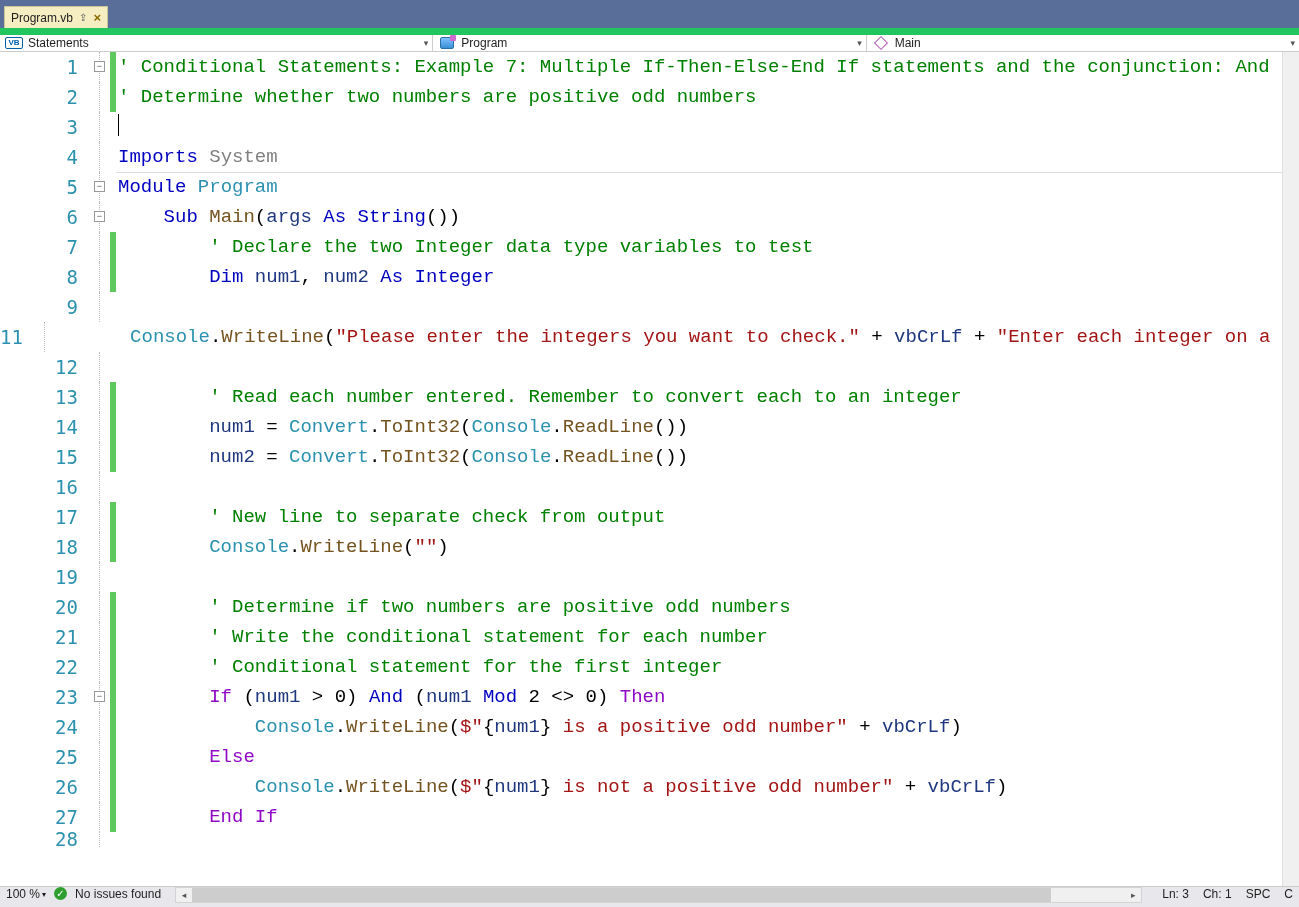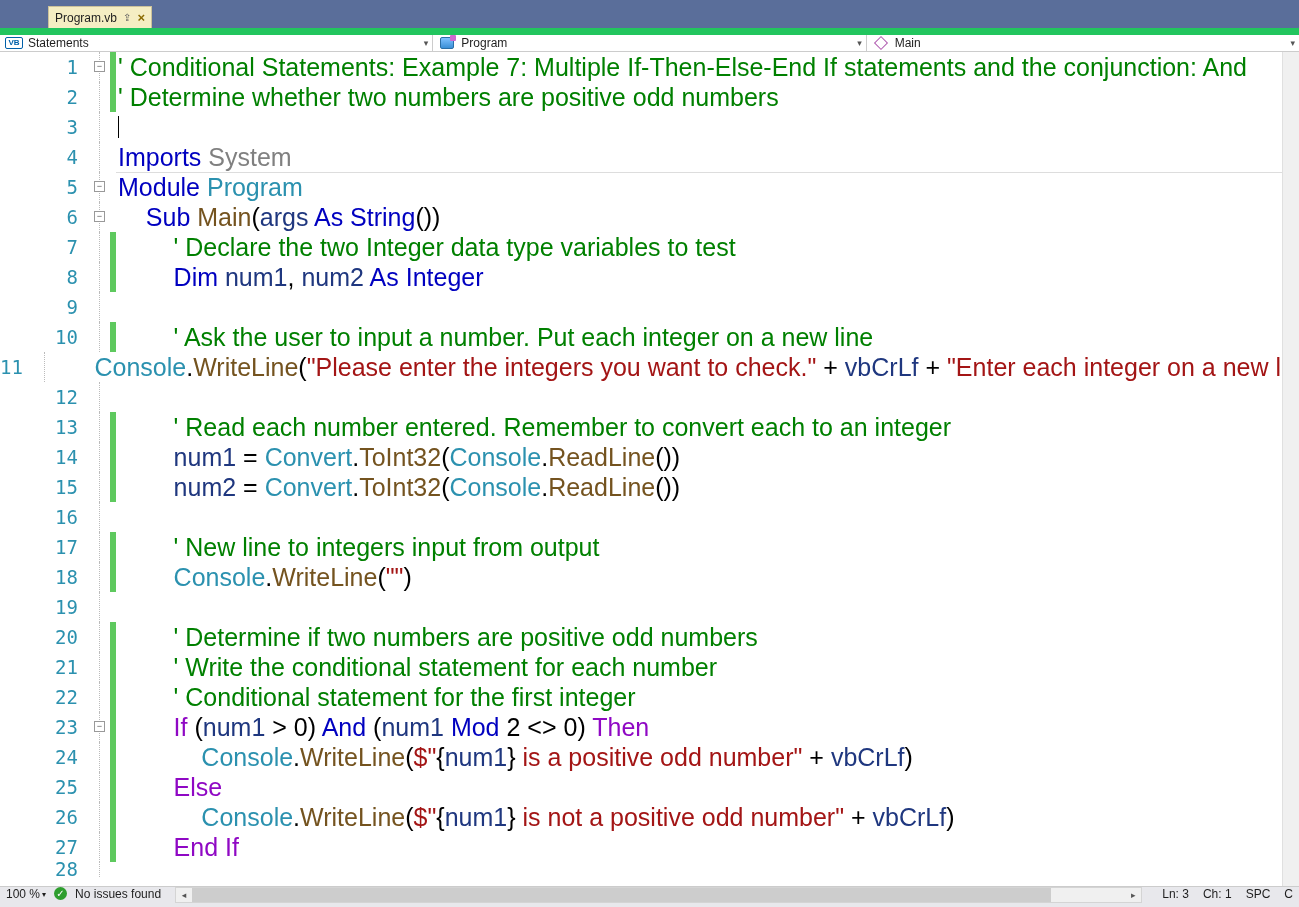--- a/index.html
+++ b/index.html
@@ -3,21 +3,21 @@
 <meta charset="utf-8">
 <style>
   * { box-sizing: border-box; margin: 0; padding: 0; }
   html, body { width: 1299px; height: 907px; font-family: "Segoe UI", Arial, sans-serif; overflow: hidden; background: #5a6e9a; }
   .root { display: flex; flex-direction: column; width: 100%; height: 100%; }
 
   
   .title-band { height: 4px; background: #5a6e9a; }
 
   
-  .tab-bar { height: 24px; background: #5a6e9a; display: flex; align-items: flex-end; padding-left: 4px; margin-left: 44px; }
+  .tab-bar { height: 24px; background: #5a6e9a; display: flex; align-items: flex-end; padding-left: 4px; }
   .tab { background: #f5eec3; border: 1px solid #ccc29a; border-bottom: none; display: flex; align-items: center; height: 22px; padding: 0 6px; font-size: 12px; color: #1e1e1e; gap: 6px; }
   .tab .pin { font-size: 10px; color: #5a5a5a; }
   .tab .close { font-size: 13px; color: #8a6b00; cursor: pointer; font-weight: bold; }
 
   
   .nav-bar { height: 24px; background: #fff; border-top: 7px solid #22c55e; border-bottom: 1px solid #ccc; display: flex; }
   .nav-cell { flex: 1; display: flex; align-items: center; padding: 0 6px; border-right: 1px solid #ccc; font-size: 12px; color: #1e1e1e; gap: 6px; position: relative; }
   .nav-cell:last-child { border-right: none; }
   .nav-cell .arrow { position: absolute; right: 4px; font-size: 9px; color: #555; }
   .nav-icon { width: 16px; height: 14px; display: inline-flex; align-items: center; justify-content: center; }
@@ -29,21 +29,21 @@
   
   .editor { flex: 1; display: flex; background: #fff; overflow: hidden; }
 
   .code-row { display: flex; height: 30px; }
   .ln { width: 92px; text-align: right; padding-right: 14px; color: #2b91af; font-size: 19px; font-family: Consolas, monospace; line-height: 30px; }
   .fold { width: 18px; position: relative; }
   .fold-box { position: absolute; left: 2px; top: 9px; width: 11px; height: 11px; border: 1px solid #999; background: #fff; font-size: 9px; line-height: 9px; text-align: center; color: #555; cursor: pointer; }
   .fold-line { position: absolute; left: 7px; top: 0; bottom: 0; width: 0; border-left: 1px dotted #bbb; }
   .mod { width: 6px; }
   .mod.green { background: #5ec95e; }
-  .code { flex: 1; font-family: Liberation Sans, sans-serif; font-size: 25px; line-height: 30px; white-space: pre; padding-left: 2px; position: relative; }
+  .code { flex: 1; font-family: Liberation Mono, monospace; font-size: 19px; line-height: 30px; white-space: pre; padding-left: 2px; position: relative; }
   .cursor-line { background: #fff; box-shadow: inset 0 0 0 1px #eaeaea00; }
   .text-cursor { display: inline-block; width: 1px; height: 22px; background: #000; vertical-align: middle; margin-left: 0px; position: relative; top: -2px; }
   .hrule { border-top: 1px solid #ddd; position: absolute; left: 0; right: 0; }
 
   
   .c-comment { color: #008000; }
   .c-key { color: #0000c0; }
   .c-ident { color: #1f377f; }
   .c-method { color: #74531f; }
   .c-str { color: #a31515; }
@@ -186,28 +186,20 @@
           </div>
           <div class="code-row">
             <div class="ln">9</div>
             <div class="fold">
               <div class="fold-line"></div>
             </div>
             <div class="mod"></div>
             <div class="code">        </div>
           </div>
           <div class="code-row">
-            <div class="ln">10</div>
-            <div class="fold">
-              <div class="fold-line"></div>
-            </div>
-            <div class="mod green"></div>
-            <div class="code">        <span class="c-comment">' Ask the user to input a number. Put each integer on a new line</span></div>
-          </div>
-          <div class="code-row">
             <div class="ln">11</div>
             <div class="fold">
               <div class="fold-line"></div>
             </div>
             <div class="mod green"></div>
             <div class="code">        <span class="c-id2">Console</span>.<span class="c-method">WriteLine</span>(<span class="c-str">"Please enter the integers you want to check."</span> + <span class="c-ident">vbCrLf</span> + <span class="c-str">"Enter each integer on a new line"</span>)</div>
           </div>
           <div class="code-row">
             <div class="ln">12</div>
             <div class="fold">
@@ -247,21 +239,21 @@
             </div>
             <div class="mod"></div>
             <div class="code">        </div>
           </div>
           <div class="code-row">
             <div class="ln">17</div>
             <div class="fold">
               <div class="fold-line"></div>
             </div>
             <div class="mod green"></div>
-            <div class="code">        <span class="c-comment">' New line to integers input from output</span></div>
+            <div class="code">        <span class="c-comment">' New line to separate check from output</span></div>
           </div>
           <div class="code-row">
             <div class="ln">18</div>
             <div class="fold">
               <div class="fold-line"></div>
             </div>
             <div class="mod green"></div>
             <div class="code">        <span class="c-id2">Console</span>.<span class="c-method">WriteLine</span>(<span class="c-str">""</span>)</div>
           </div>
           <div class="code-row">

